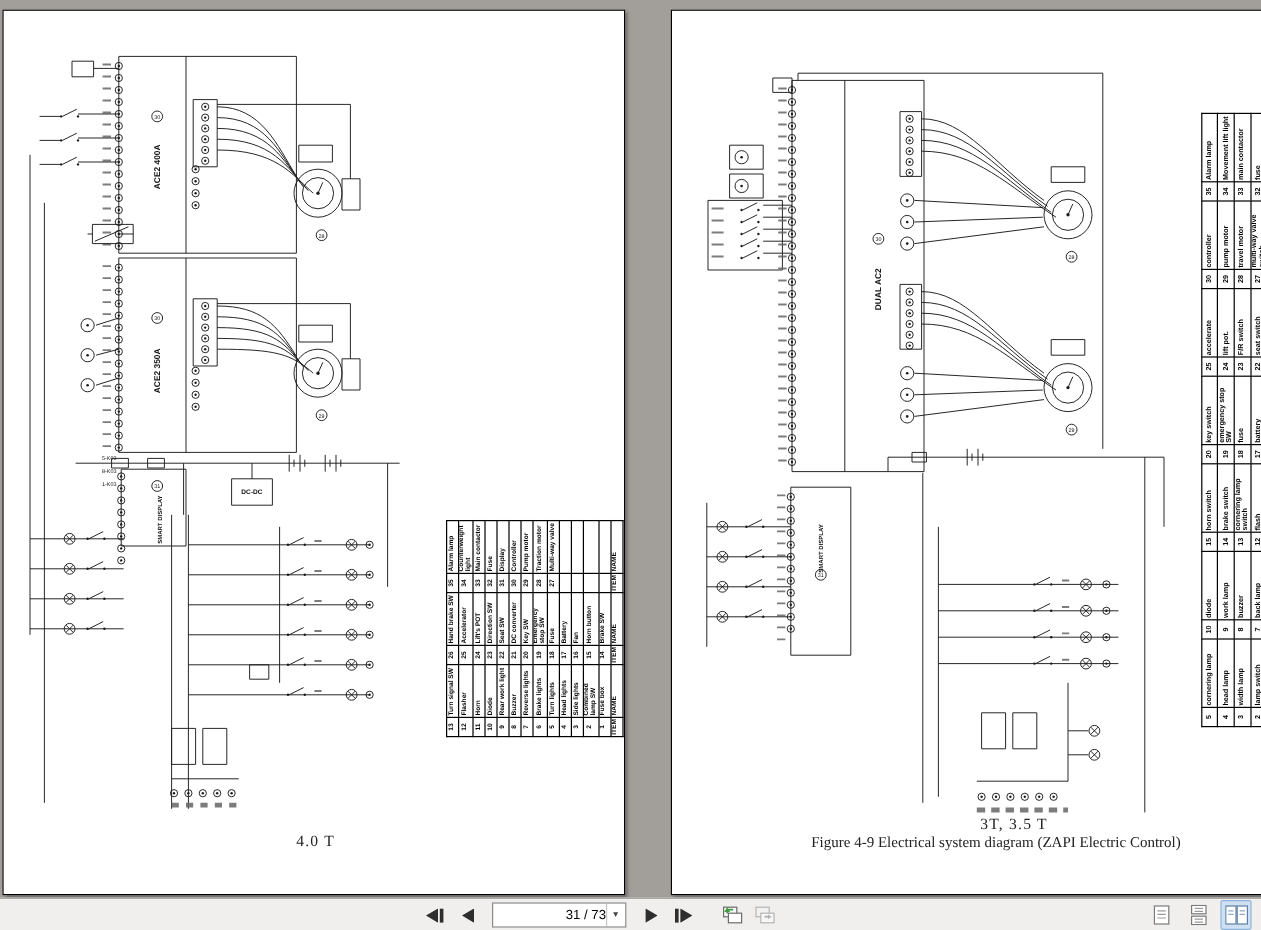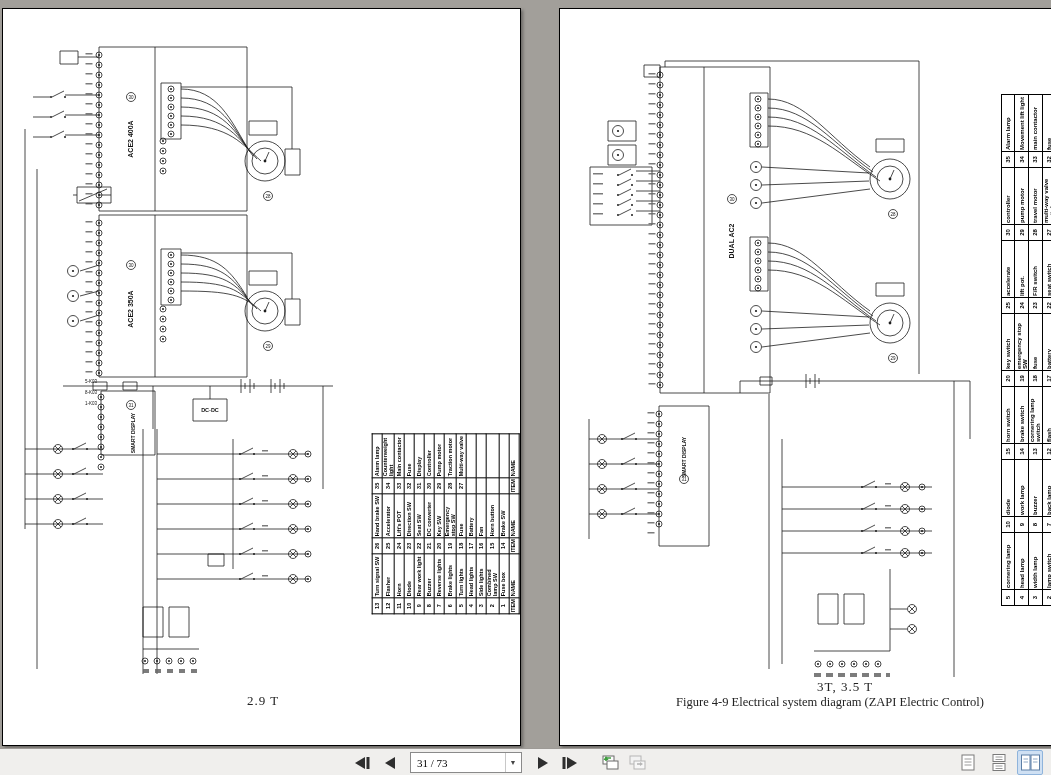--- a/index.html
+++ b/index.html
@@ -69,21 +69,21 @@
     width:20px;height:22px;display:flex;align-items:center;justify-content:center;
     border:1px solid transparent;border-radius:2px;cursor:default;
   }
   .tbtn svg{display:block;}
   .page-box{
     width:110px;height:19px;background:#fff;border:1px solid #8a8a8a;
     display:flex;align-items:center;margin:0 4px;
   }
   .page-box input{
     border:none;outline:none;width:88px;height:15px;padding:0 0 0 6px;
-    font-size:11px;font-family:Liberation Serif, serif;background:transparent;
+    font-size:11px;font-family:Liberation Sans, sans-serif;background:transparent;text-align:right;
   }
   .page-box .caret{
     width:14px;height:19px;border-left:1px solid #c8c8c8;
     display:flex;align-items:center;justify-content:center;
     font-size:7px;color:#444;
   }
   .hist-gap{width:10px;}
   .view-group{
     position:absolute;right:8px;top:0;height:27px;
     display:flex;align-items:center;gap:5px;
@@ -459,21 +459,21 @@
               <td>NAME</td>
               <td>ITEM</td>
               <td>NAME</td>
               <td>ITEM</td>
               <td>NAME</td>
             </tr>
           </tbody>
       </table>
     </div>
 
-    <div class="caption cap-left">2.9 T</div>
+    <div class="caption cap-left">4.0 T</div>
   </div>
 
   <div class="page right">
     <svg class="sch" width="514" height="736" viewBox="0 0 514 736">
 
       <g>
         <rect x="84" y="56" width="16" height="12"></rect>
         <line x1="100" y1="62" x2="100" y2="66"></line>
         <rect x="48" y="112" width="28" height="20"></rect>
           <use href="#comp" x="58" y="122"></use>

